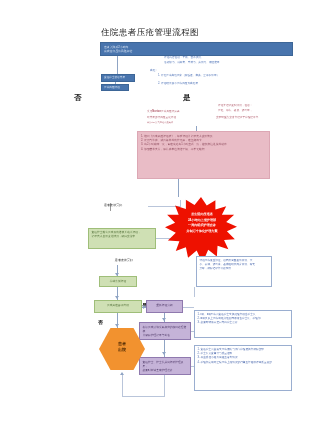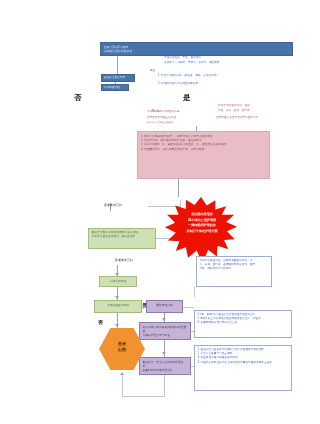--- a/index.html
+++ b/index.html
@@ -139,20 +139,21 @@
     width:0;height:0;border-left:2.2px solid transparent;
     border-right:2.2px solid transparent;border-bottom:3px solid #8fa4c4;
   }
   .bold-b{font-weight:bold;}
 </style>
 </head>
 <body>
 
 <div id="page">
 
+  <div class="abs title">住院患者压疮管理流程图</div>
 
   <div class="abs banner">
     <div class="txt">患者入院后2小时内</div>
     <div class="txt">完成首次压疮风险评估</div>
   </div>
 
   <div class="abs txt ann" style="left:164px;top:56px;width:118px;">评估内容包括：年龄、营养状况、</div>
   <div class="abs txt ann" style="left:164px;top:61px;width:126px;">活动能力、感知觉、摩擦力、剪切力、潮湿度等</div>
   <div class="abs txt ann" style="left:150px;top:69px;width:20px;">高危：</div>
   <div class="abs txt ann" style="left:158px;top:74px;width:124px;">1. 存在压疮高危因素（如昏迷、瘫痪、全身水肿等）</div>

